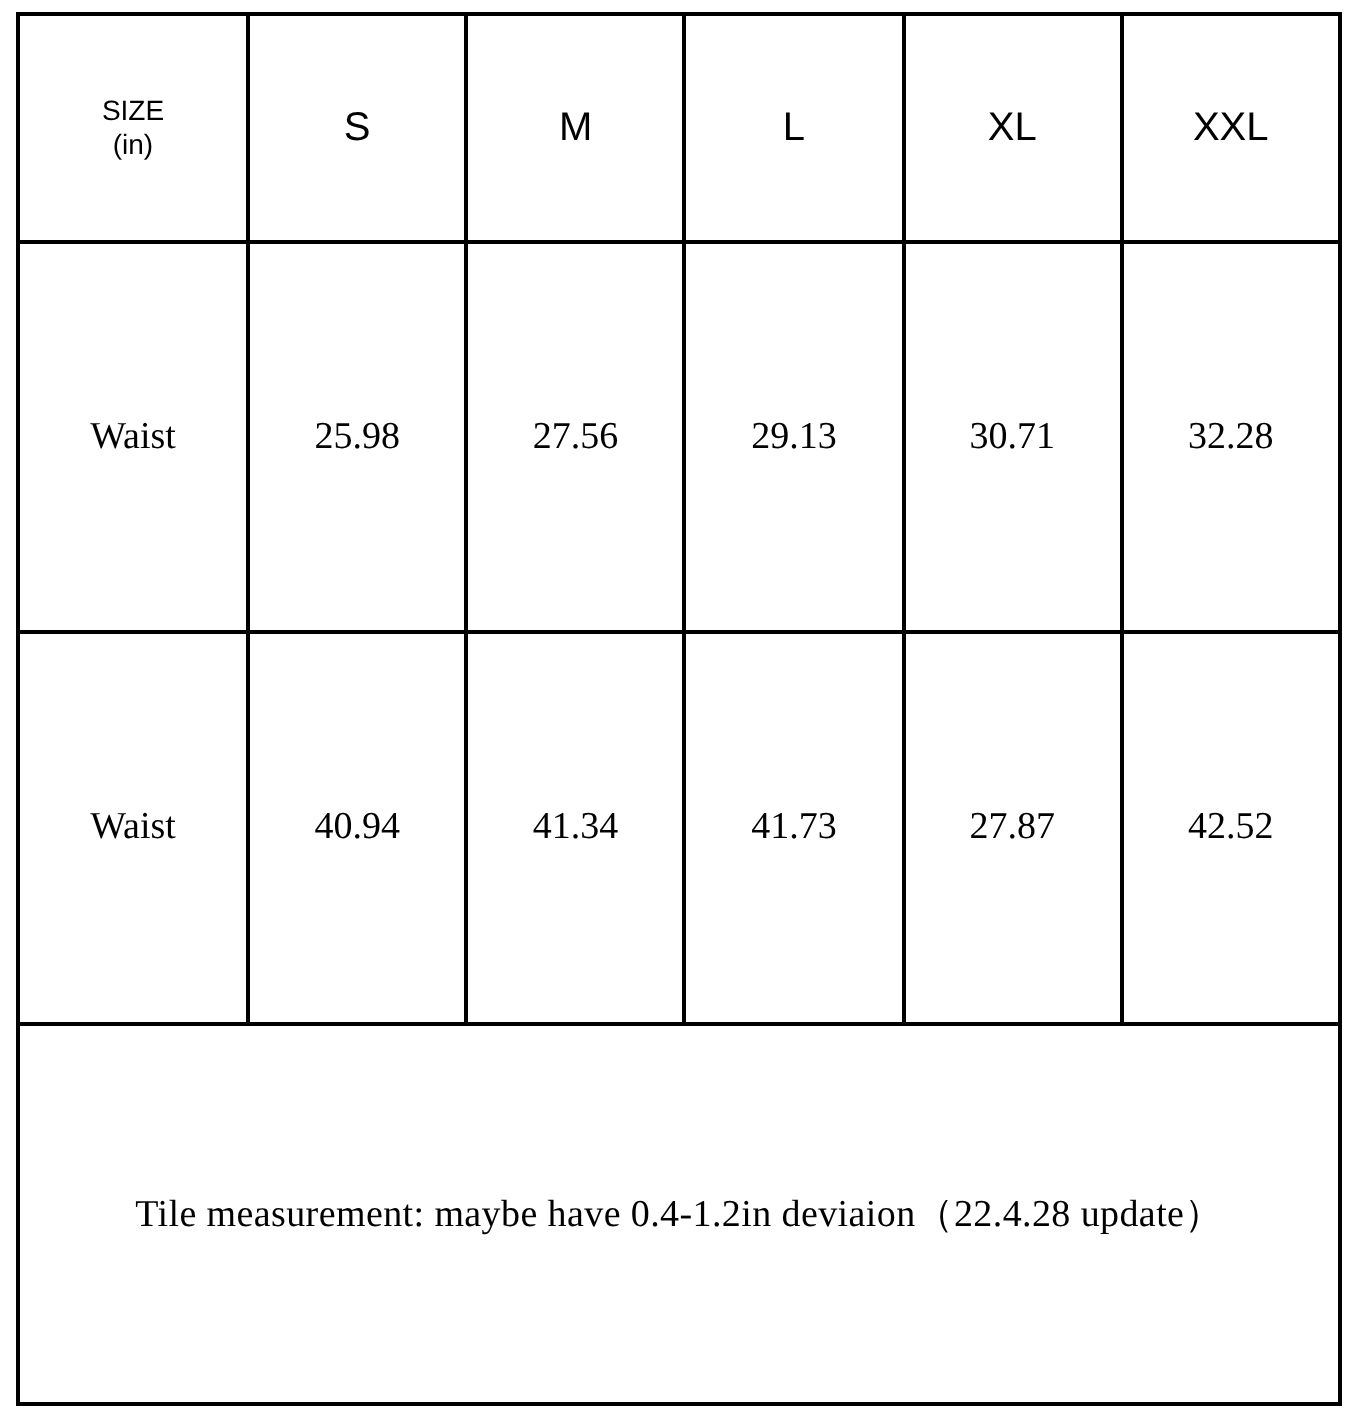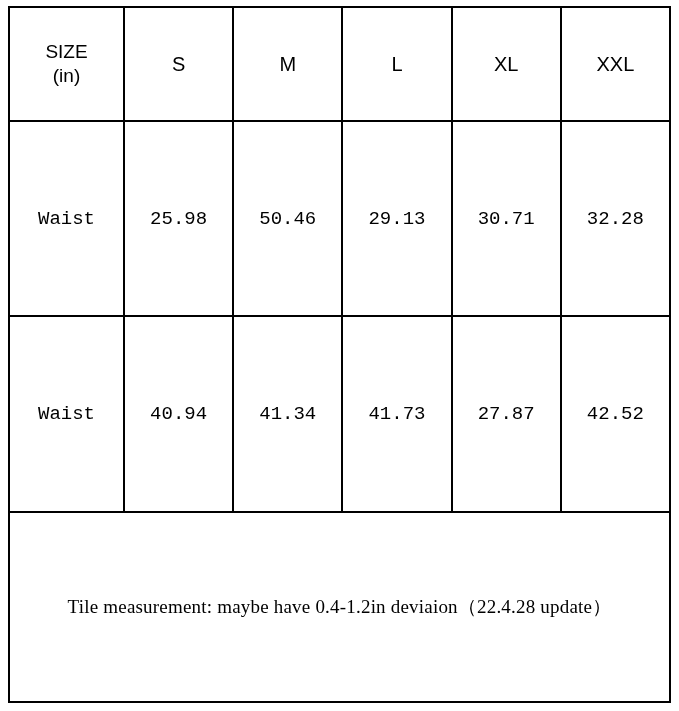--- a/index.html
+++ b/index.html
@@ -35,40 +35,39 @@
     font-weight: normal;
     font-size: 19px;
     padding: 0;
   }
   
   .head-cell {
     height: 112px;
   }
   .head-label {
     font-family: "Liberation Sans", sans-serif;
-    font-size: 19px;
+    font-size: 14px;
     line-height: 1.25;
   }
   .head-size {
     font-family: "Liberation Sans", sans-serif;
     font-size: 20px;
   }
   
   .row-label {
     font-size: 20px;
     font-family: "Liberation Serif", serif;
   }
   .cell-value {
     font-size: 20px;
     font-family: "Liberation Serif", serif;
     margin-left: 48px;
   }
   tbody tr.data-row td {
     height: 118px;
-    font-family: Liberation Mono, monospace;
   }
   .note-cell {
     height: 115px;
     font-size: 19px;
     font-family: "Liberation Serif", serif;
     letter-spacing: 0.2px;
   }
   col.first-col { width: 115px; }
 </style>
 </head>
@@ -104,21 +103,21 @@
         </th>
         <th class="head-cell">
           <span class="head-size">XXL</span>
         </th>
       </tr>
     </thead>
     <tbody>
       <tr class="data-row">
         <td class="row-label">Waist</td>
         <td class="cell-value">25.98</td>
-        <td class="cell-value">50.46</td>
+        <td class="cell-value">27.56</td>
         <td class="cell-value">29.13</td>
         <td class="cell-value">30.71</td>
         <td class="cell-value">32.28</td>
       </tr>
       <tr class="data-row">
         <td class="row-label">Waist</td>
         <td class="cell-value">40.94</td>
         <td class="cell-value">41.34</td>
         <td class="cell-value">41.73</td>
         <td class="cell-value">27.87</td>

